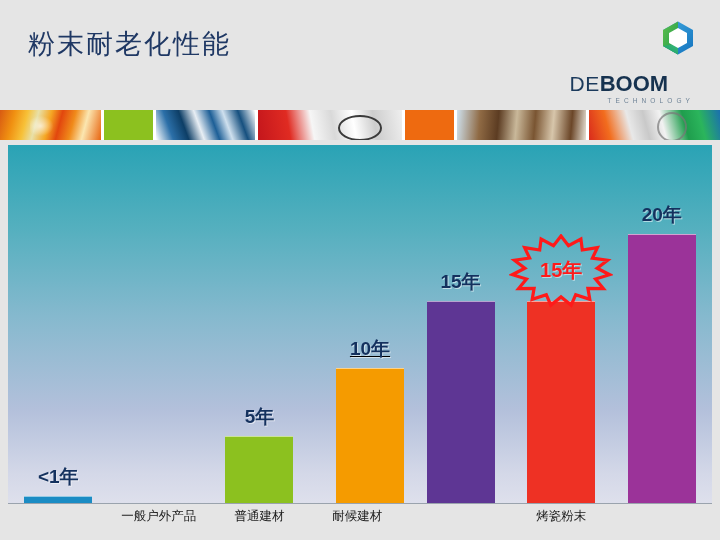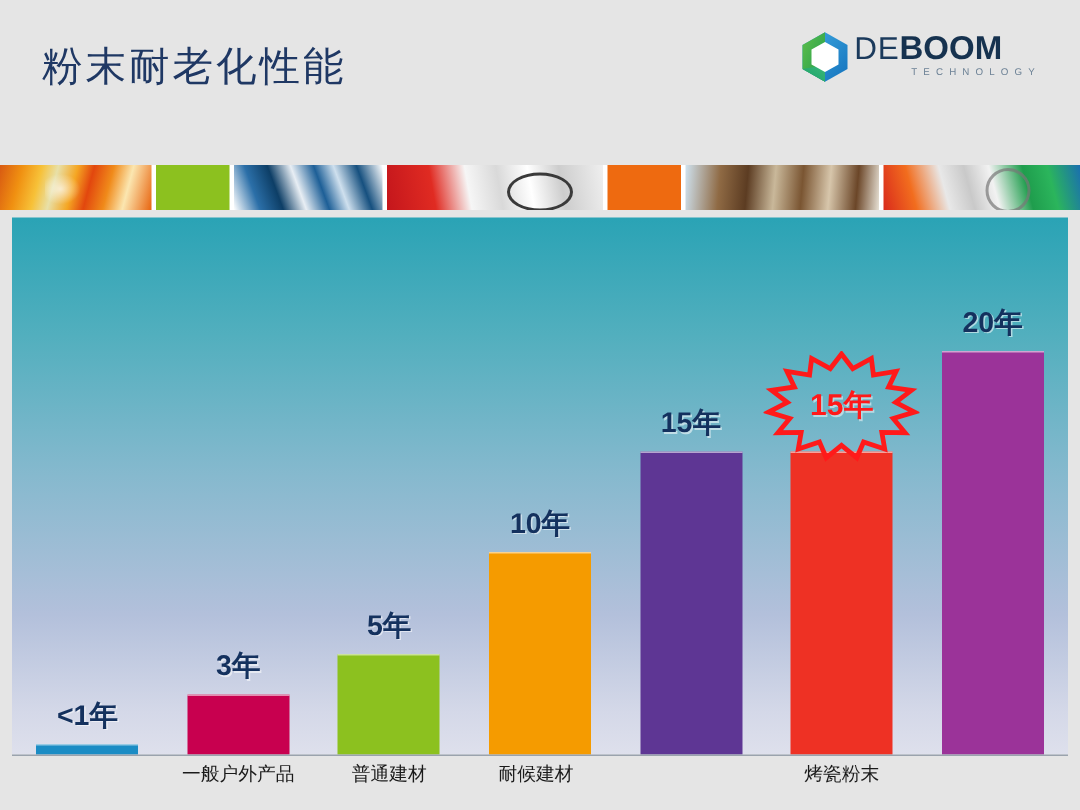--- a/index.html
+++ b/index.html
@@ -23,22 +23,23 @@
     font-size: 27px;
     letter-spacing: 2px;
     color: #1F3864;
     white-space: nowrap;
   }
 
   #logo {
     position: absolute;
     right: 26px; top: 21px;
     display: flex;
-    align-items: flex-start;
-    gap: 3px;
+    align-items: flex-end;
+    gap: 18px;
+    flex-direction: column;
   }
   #logo-mark { width: 32px; height: 34px; display:block; }
   #logo-text { display: flex; flex-direction: column; line-height: 1; }
   #logo-word { display: flex; align-items: baseline; }
   .logo-de {
     font-size: 21px; font-weight: 400; color: #1B3A5C;
     letter-spacing: 0.5px;
   }
   .logo-boom {
     font-size: 22px; font-weight: 700; color: #16324F;
@@ -209,29 +210,25 @@
     <div class="photo-cell pc6"></div>
     <div class="photo-cell pc7"></div>
   </div>
 
   <div id="chart-panel">
     <div id="plot">
         <div class="bar-slot" style="left: 16.2857px; width: 68px;">
           <div class="bar-label">&lt;1年</div>
           <div class="bar" style="height: 7px; background: rgb(27, 140, 196);"></div>
         </div>
-        <div class="bar-slot" style="left: 116.857px; width: 68px;">
-          <div class="bar-label">3年</div>
-          <div class="bar" style="height: 40.3636px; background: rgb(200, 0, 79);"></div>
-        </div>
         <div class="bar-slot" style="left: 217.429px; width: 68px; text-align: right;">
           <div class="bar-label">5年</div>
           <div class="bar" style="height: 67.2727px; background: rgb(140, 193, 31);"></div>
         </div>
-        <div class="bar-slot" style="left: 318px; width: 68px;">
+        <div class="bar-slot" style="left: 328px; width: 68px; text-decoration: underline;">
           <div class="bar-label">10年</div>
           <div class="bar" style="height: 134.545px; background: rgb(245, 155, 0);"></div>
         </div>
         <div class="bar-slot" style="left: 418.571px; width: 68px;">
           <div class="bar-label">15年</div>
           <div class="bar" style="height: 201.818px; background: rgb(94, 54, 148);"></div>
         </div>
         <div class="bar-slot" style="left: 519.143px; width: 68px;">
           <div class="bar" style="height: 201.818px; background: rgb(238, 49, 36); position: relative;">
             <div class="starburst">

